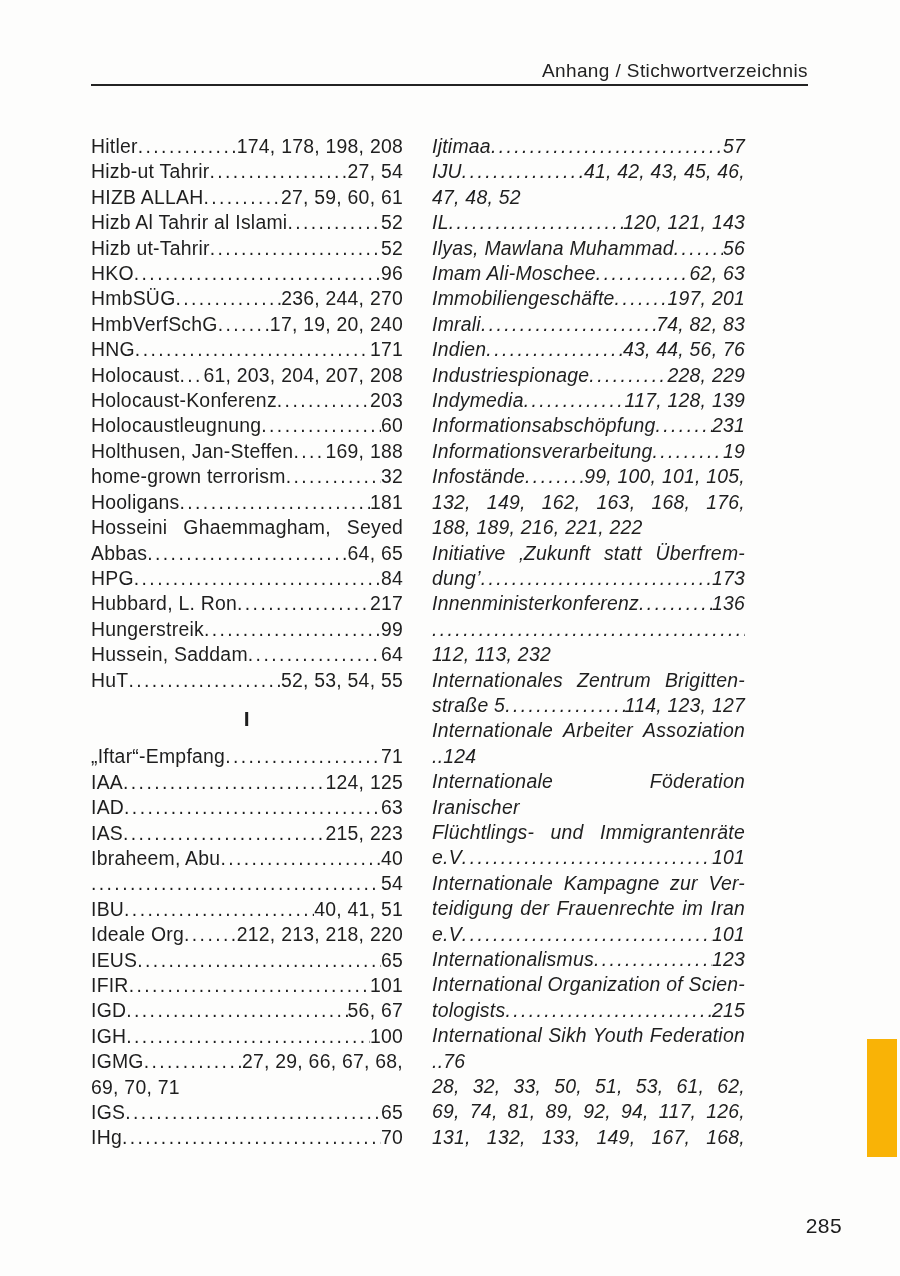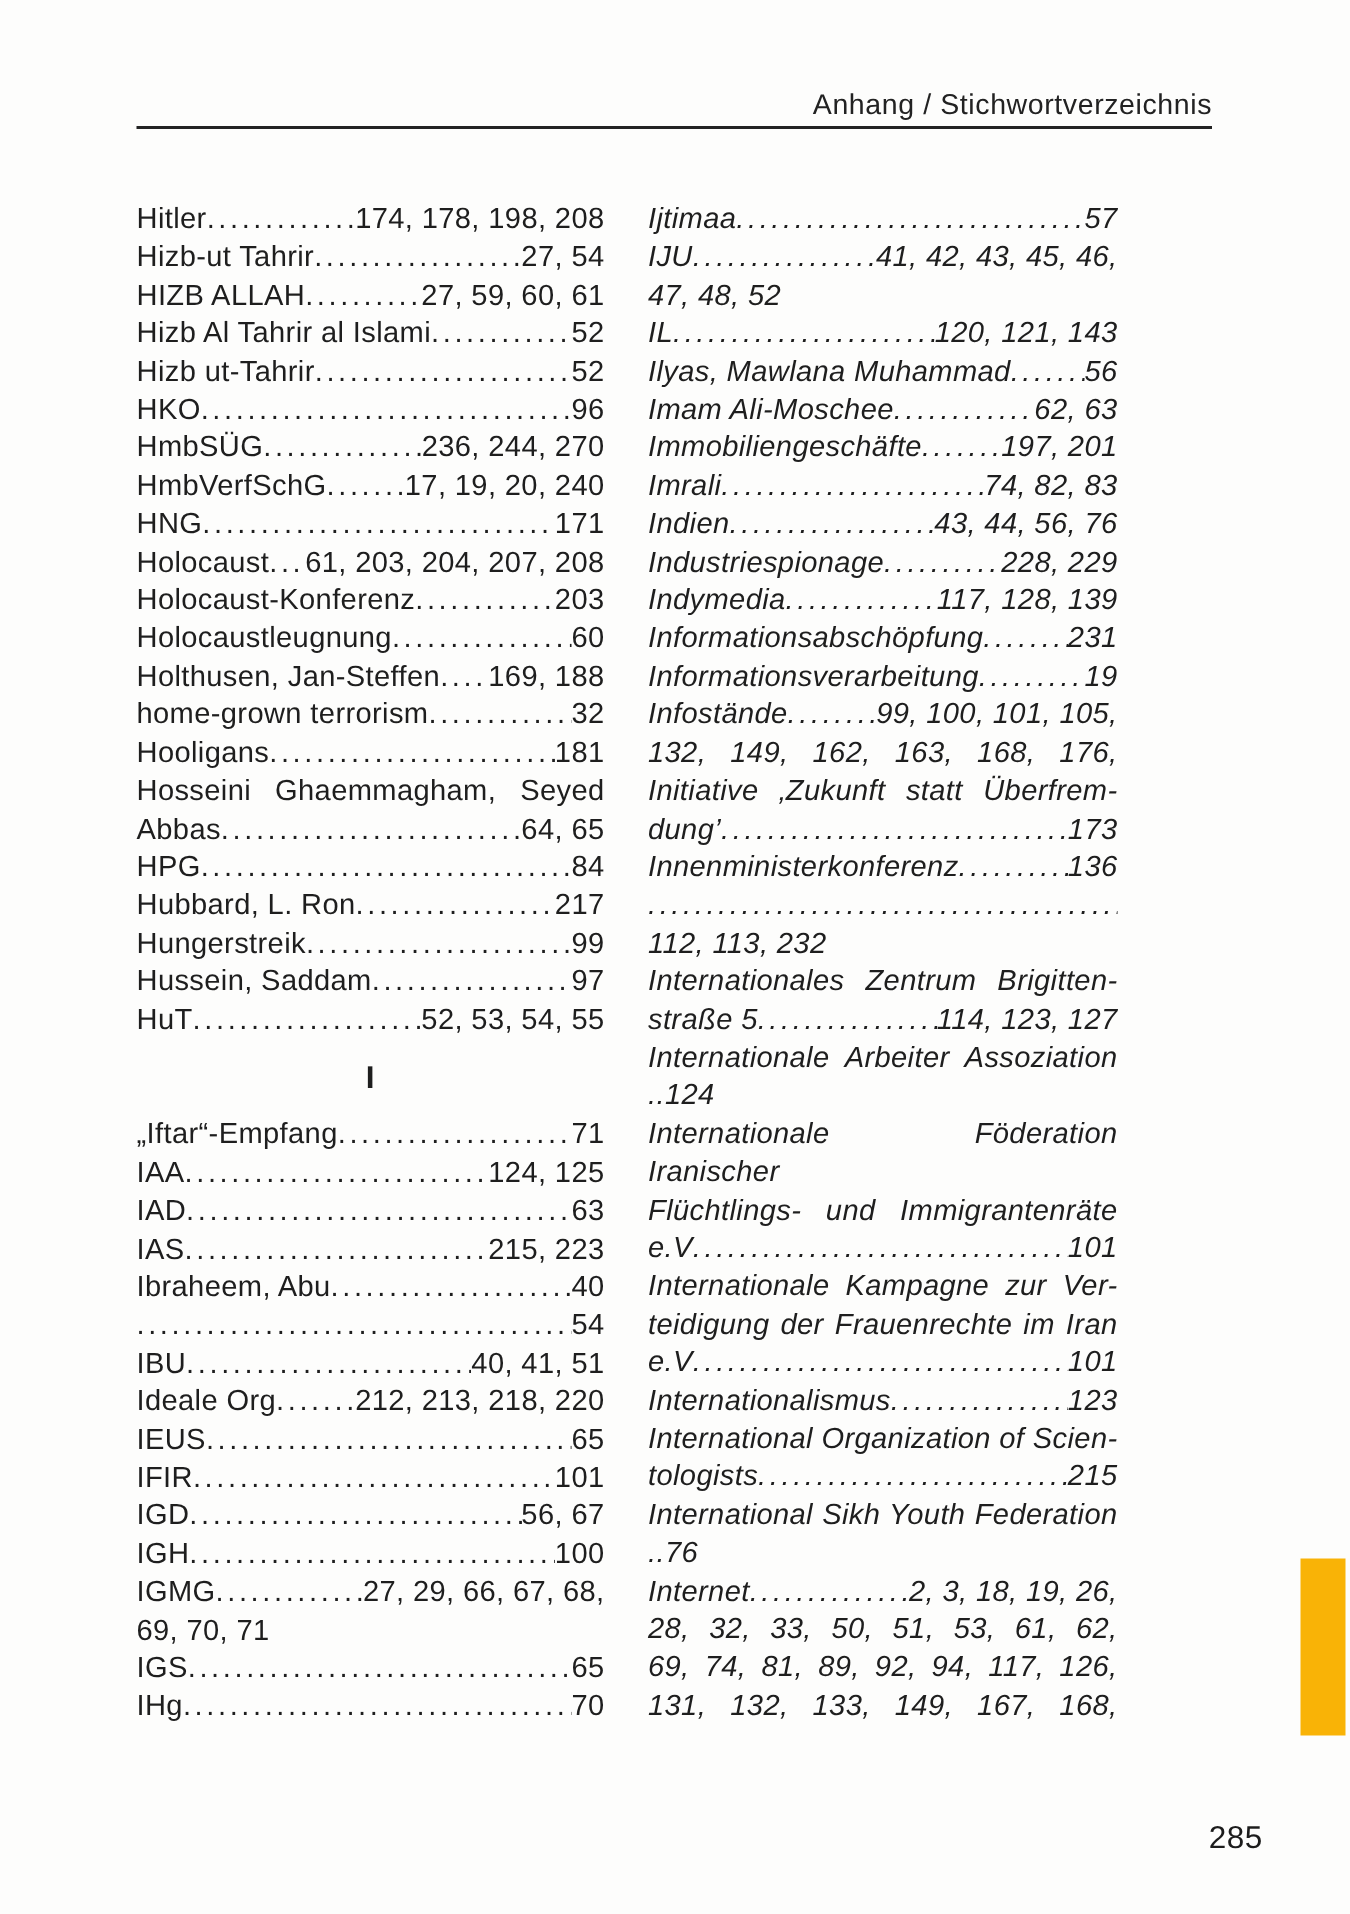--- a/index.html
+++ b/index.html
@@ -152,21 +152,21 @@
         <span class="pages">217</span>
       </div>
       <div class="line">
         <span class="term">Hungerstreik</span>
         <span class="dots"></span>
         <span class="pages">99</span>
       </div>
       <div class="line">
         <span class="term">Hussein, Saddam</span>
         <span class="dots"></span>
-        <span class="pages">97</span>
+        <span class="pages">64</span>
       </div>
       <div class="line">
         <span class="term">HuT</span>
         <span class="dots"></span>
         <span class="pages">52, 53, 54, 55</span>
       </div>
       <div class="sec-heading">I</div>
       <div class="line">
         <span class="term">„Iftar“-Empfang</span>
         <span class="dots"></span>
@@ -304,20 +304,21 @@
         <span class="term">Informationsverarbeitung</span>
         <span class="dots"></span>
         <span class="pages">19</span>
       </div>
       <div class="line">
         <span class="term">Infostände</span>
         <span class="dots"></span>
         <span class="pages">99, 100, 101, 105,</span>
       </div>
       <div class="jline">132, 149, 162, 163, 168, 176,</div>
+      <div class="pline">188, 189, 216, 221, 222</div>
       <div class="jline">Initiative ‚Zukunft statt Überfrem-</div>
       <div class="line">
         <span class="term">dung’</span>
         <span class="dots"></span>
         <span class="pages">173</span>
       </div>
       <div class="line">
         <span class="term">Innenministerkonferenz</span>
         <span class="dots"></span>
         <span class="pages">136</span>
@@ -355,25 +356,20 @@
         <span class="pages">123</span>
       </div>
       <div class="jline">International Organization of Scien-</div>
       <div class="line">
         <span class="term">tologists</span>
         <span class="dots"></span>
         <span class="pages">215</span>
       </div>
       <div class="jline">International Sikh Youth Federation</div>
       <div class="pline">..76</div>
-      <div class="line">
-        <span class="term">Internet</span>
-        <span class="dots"></span>
-        <span class="pages">2, 3, 18, 19, 26,</span>
-      </div>
       <div class="jline">28, 32, 33, 50, 51, 53, 61, 62,</div>
       <div class="jline">69, 74, 81, 89, 92, 94, 117, 126,</div>
       <div class="jline">131, 132, 133, 149, 167, 168,</div>
     </div>
 
   <div class="page-number">285</div>
   <div class="edge-tab" style="background: rgb(249, 179, 6);"></div>
 </div>
 
 </body></html>

